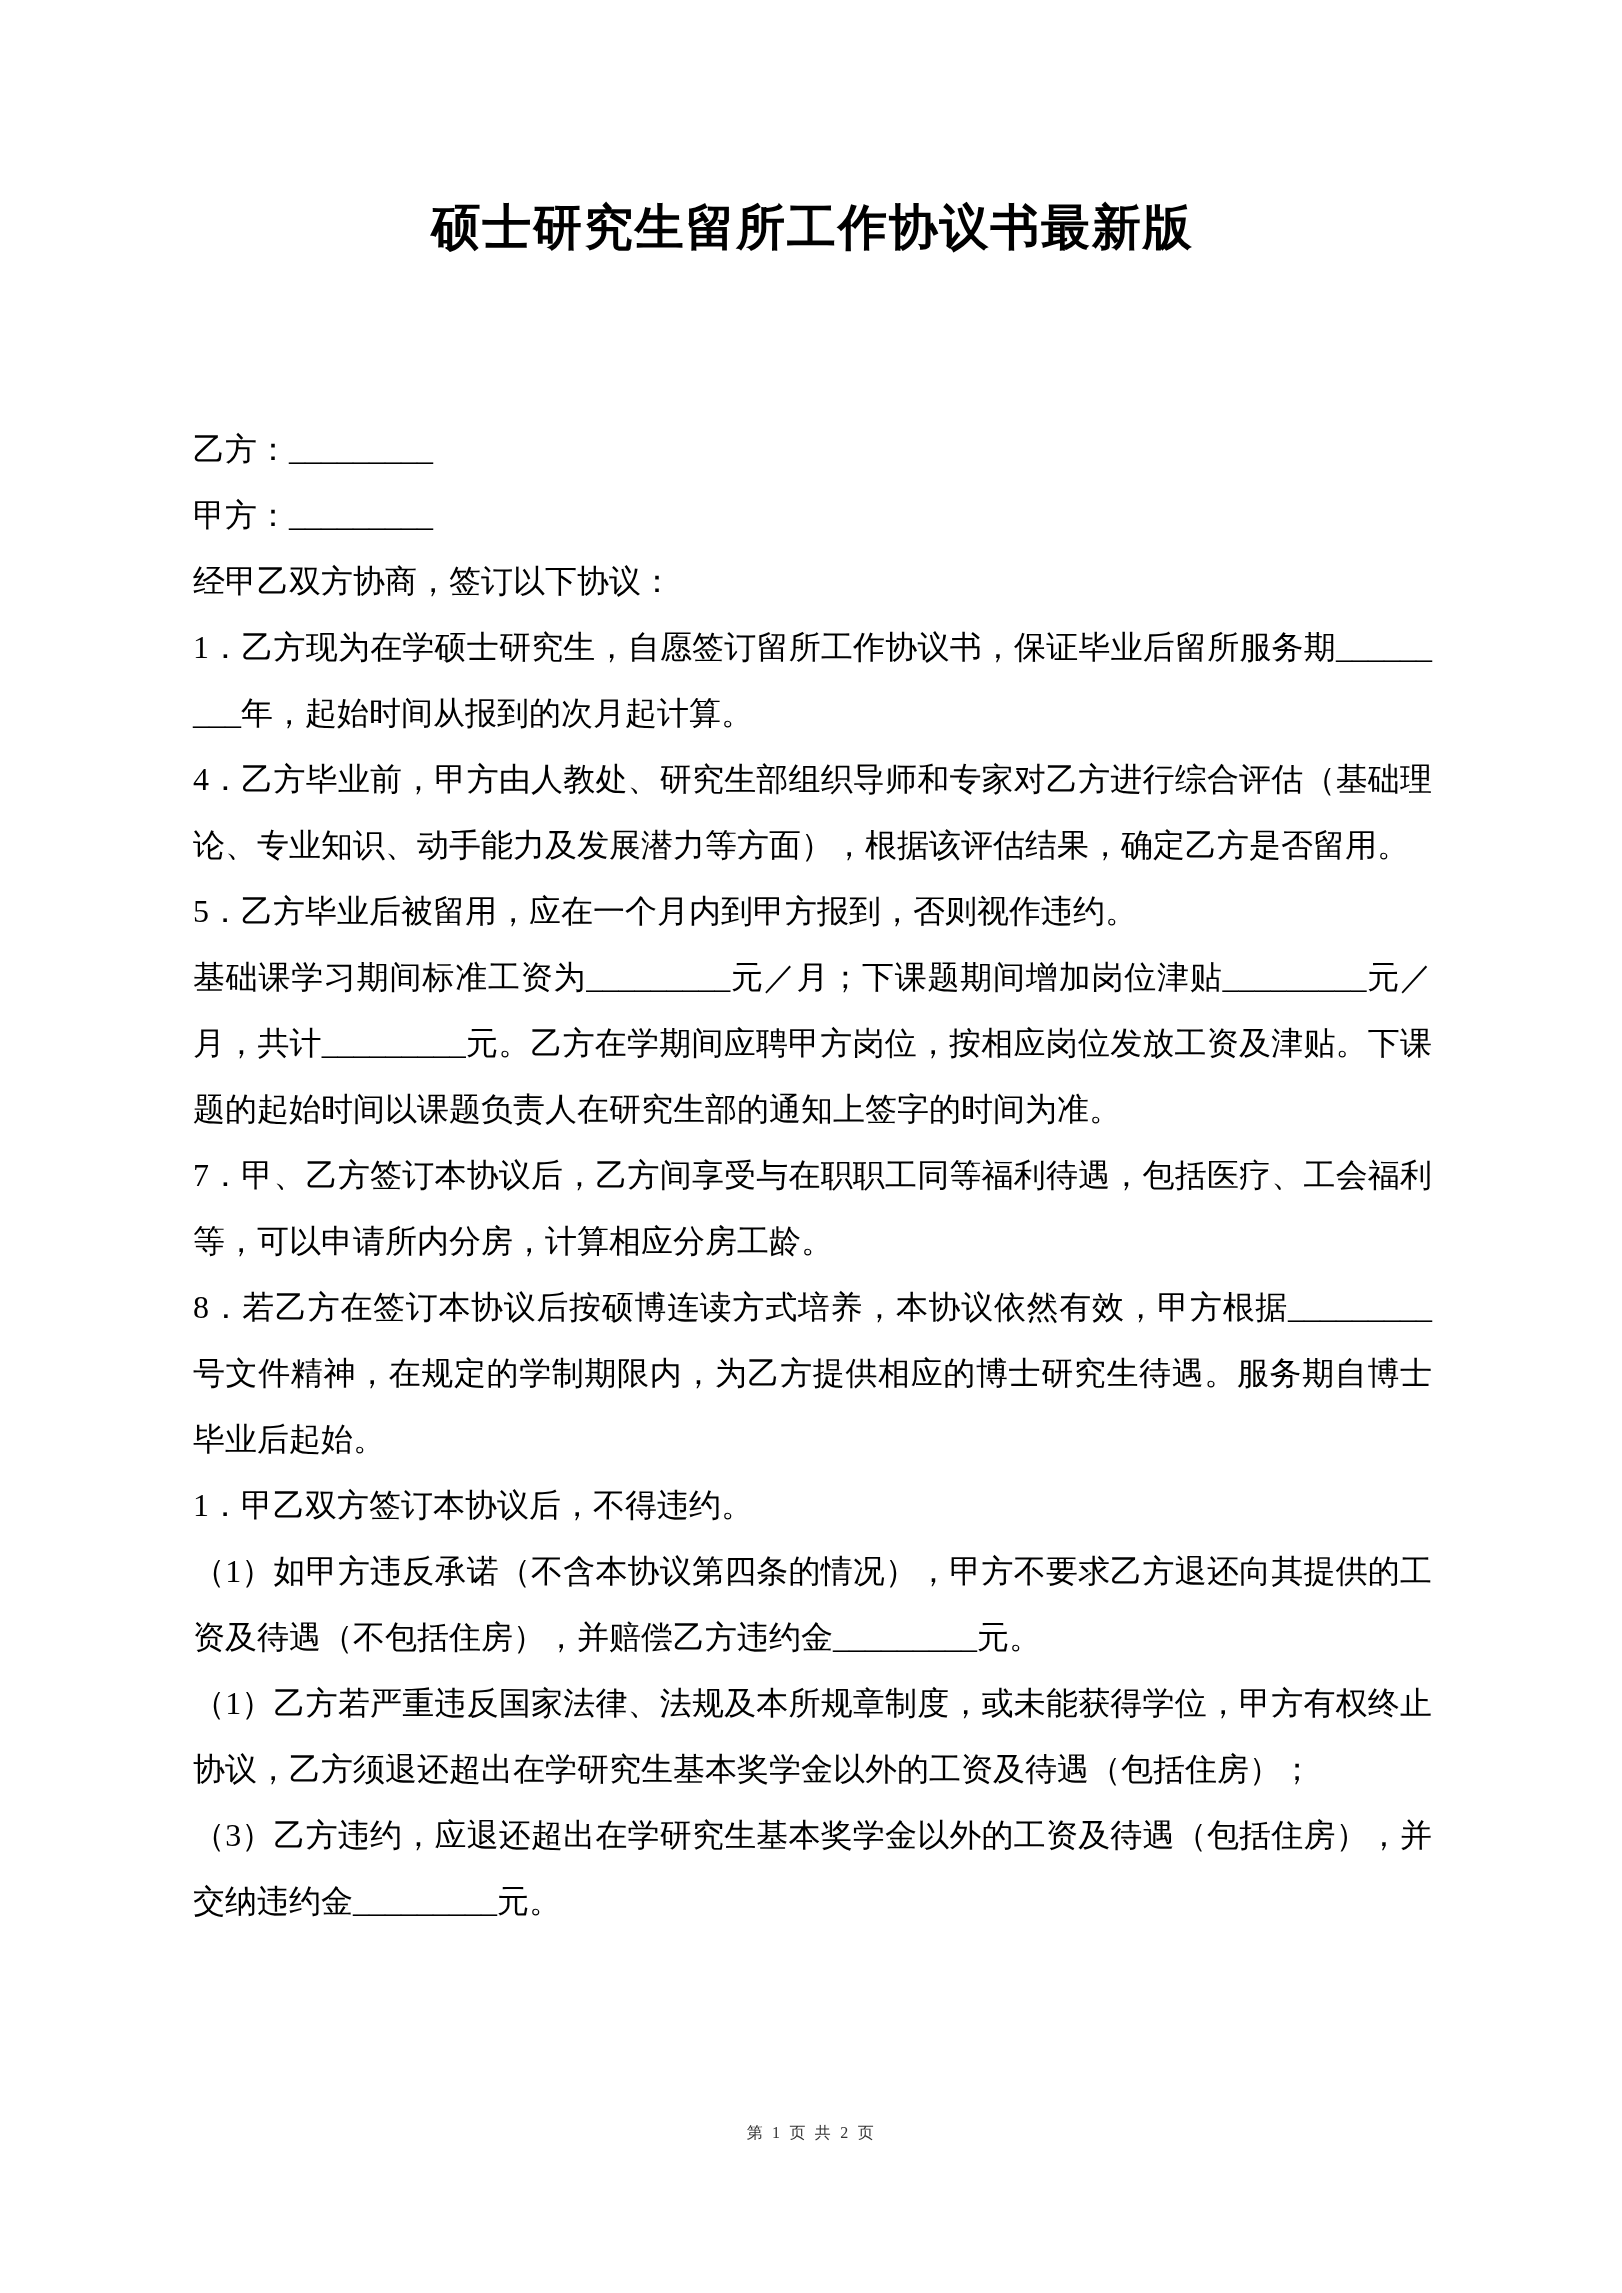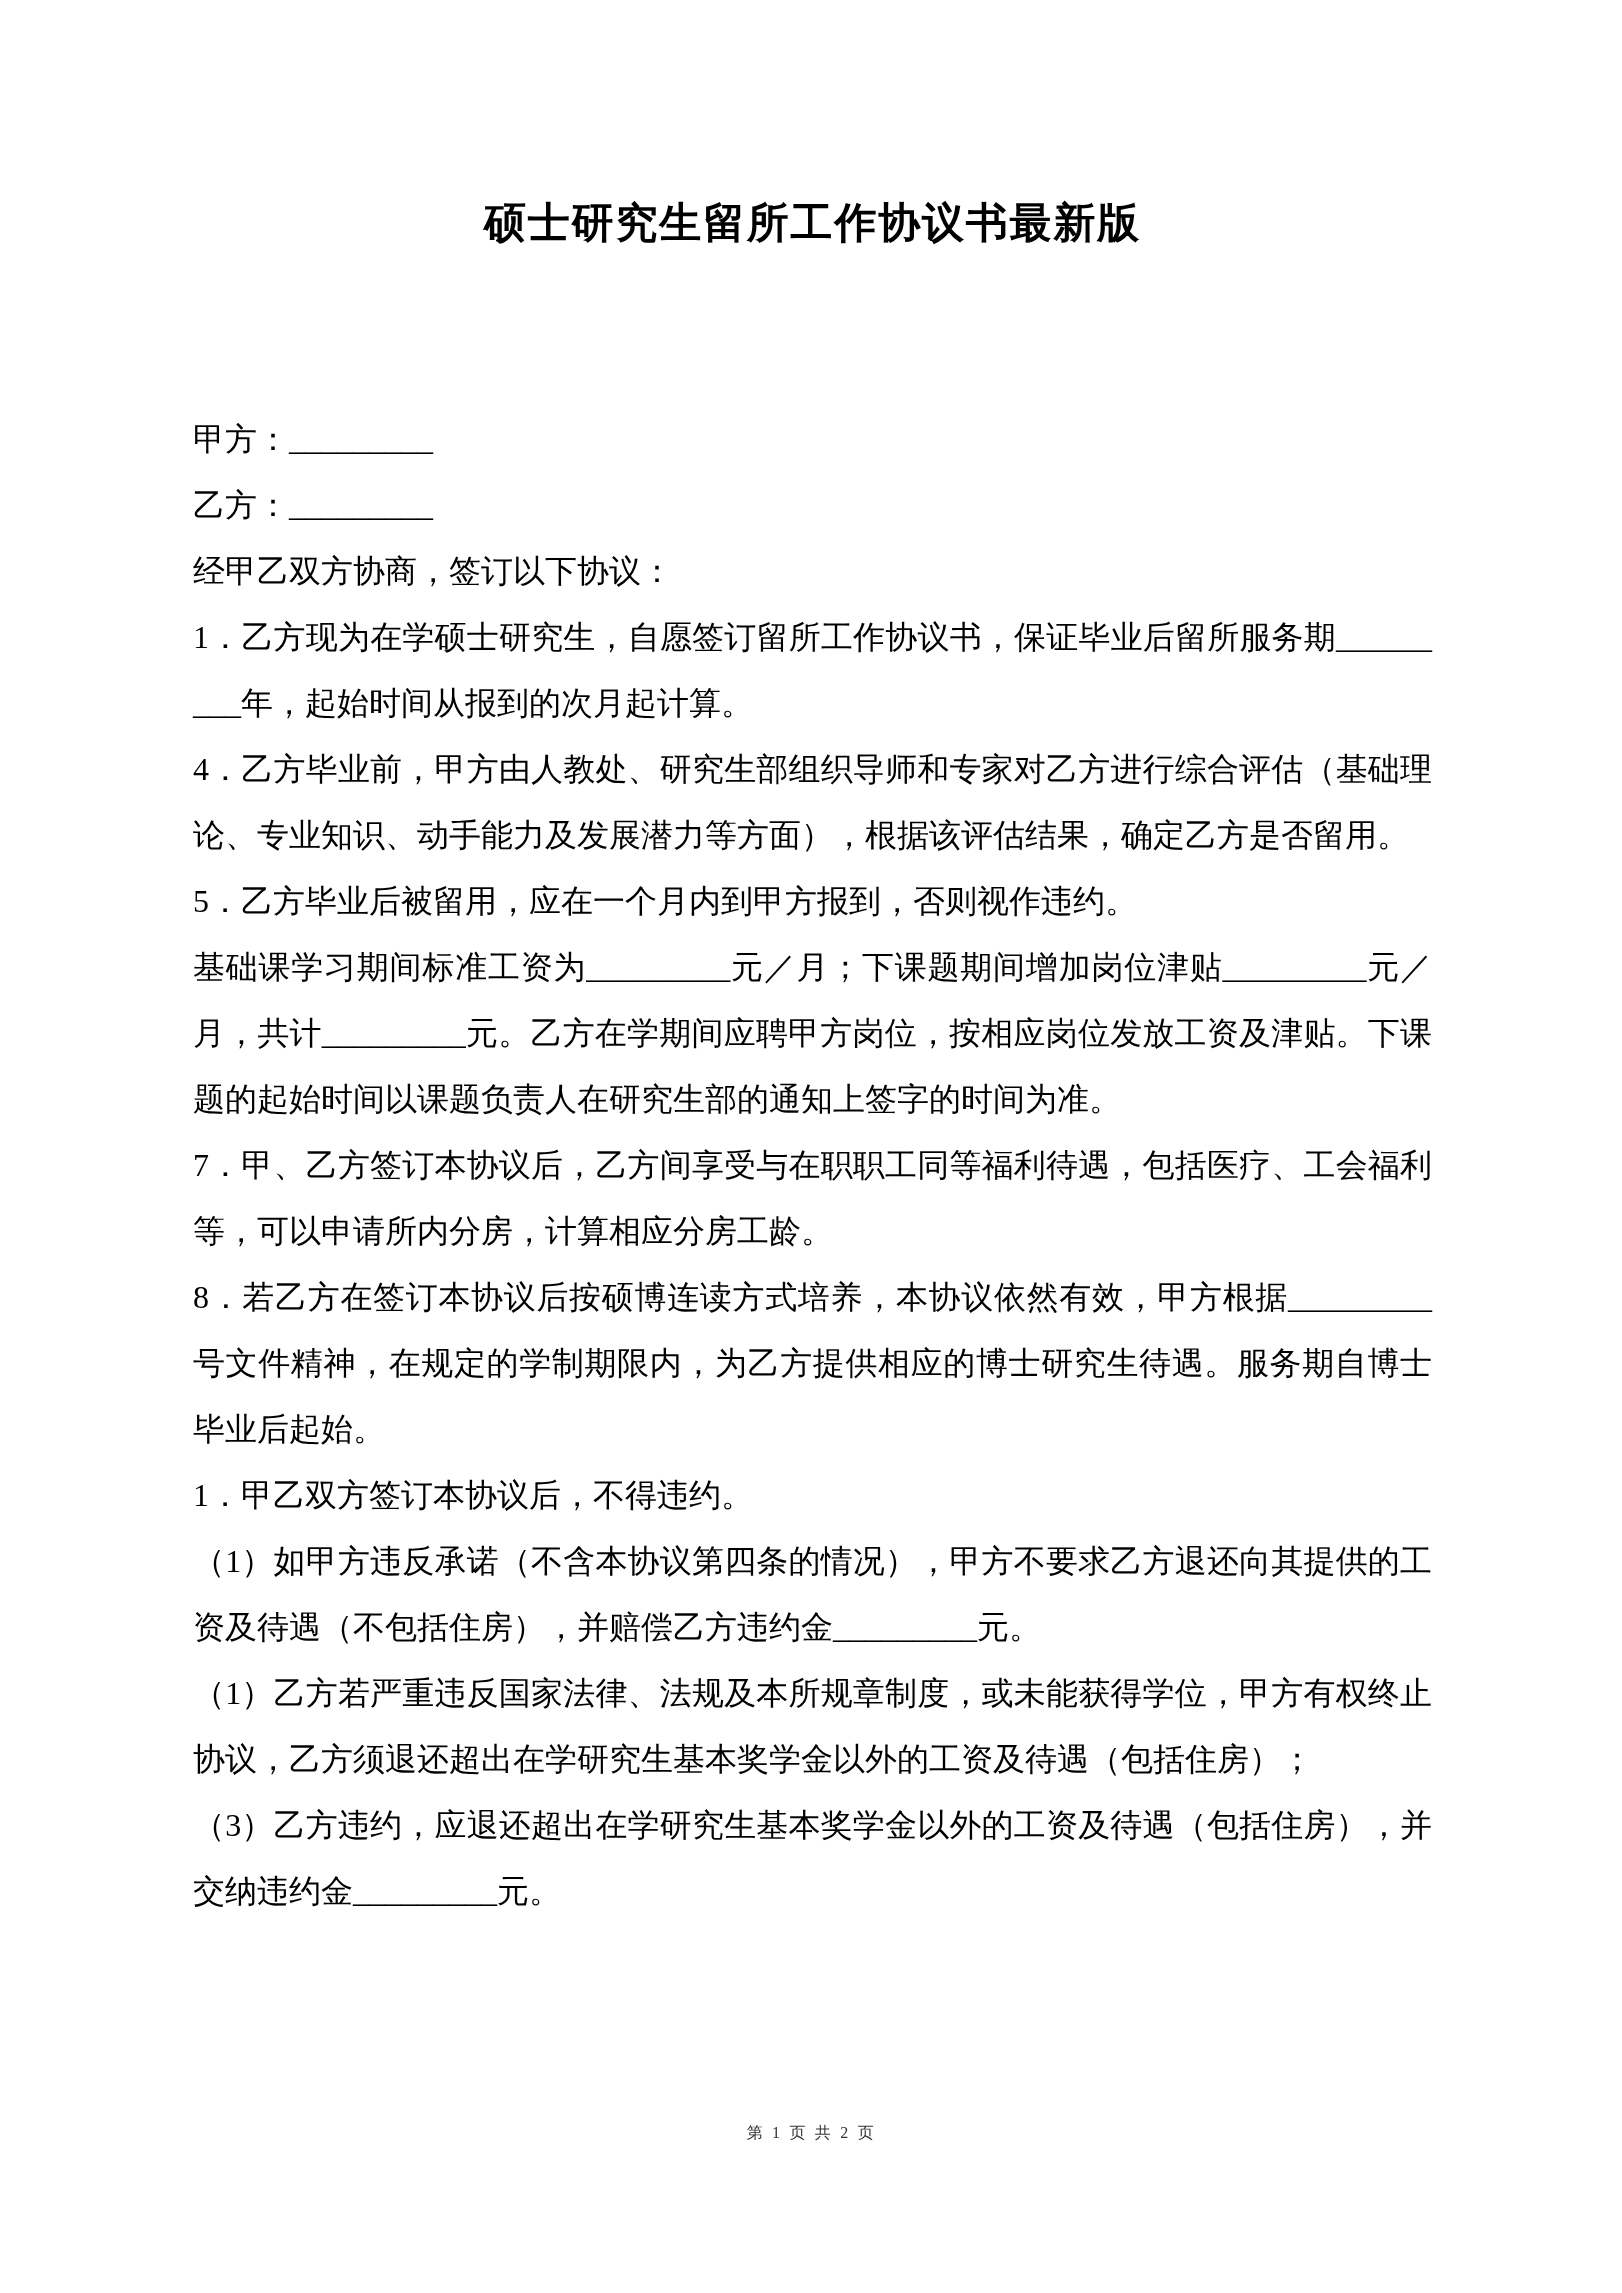--- a/index.html
+++ b/index.html
@@ -14,21 +14,21 @@
     box-sizing: border-box;
     background: #ffffff;
     padding: 195px 191px 0 193px;
     font-family: "Liberation Serif", "DejaVu Serif", serif;
     color: #000000;
     overflow: hidden;
   }
   .doc-title {
     margin: 0 0 155px 0;
     text-align: center;
-    font-size: 42px;
+    font-size: 49px;
     font-weight: bold;
     letter-spacing: 1.8px;
     color: #000000;
   }
   .doc-body p {
     margin: 0;
     font-size: 32px;
     line-height: 66px;
     text-align: justify;
     text-justify: inter-ideograph;
@@ -47,22 +47,22 @@
   }
 </style>
 </head>
 <body>
 
 <div class="page">
 
   <h1 class="doc-title">硕士研究生留所工作协议书最新版</h1>
 
   <div class="doc-body">
+    <p>乙方：_________</p>
     <p>甲方：_________</p>
-    <p>乙方：_________</p>
     <p>经甲乙双方协商，签订以下协议：</p>
     <p>1．乙方现为在学硕士研究生，自愿签订留所工作协议书，保证毕业后留所服务期_________年，起始时间从报到的次月起计算。</p>
     <p>4．乙方毕业前，甲方由人教处、研究生部组织导师和专家对乙方进行综合评估（基础理论、专业知识、动手能力及发展潜力等方面），根据该评估结果，确定乙方是否留用。</p>
     <p>5．乙方毕业后被留用，应在一个月内到甲方报到，否则视作违约。</p>
     <p>基础课学习期间标准工资为_________元／月；下课题期间增加岗位津贴_________元／月，共计_________元。乙方在学期间应聘甲方岗位，按相应岗位发放工资及津贴。下课题的起始时间以课题负责人在研究生部的通知上签字的时间为准。</p>
     <p>7．甲、乙方签订本协议后，乙方间享受与在职职工同等福利待遇，包括医疗、工会福利等，可以申请所内分房，计算相应分房工龄。</p>
     <p>8．若乙方在签订本协议后按硕博连读方式培养，本协议依然有效，甲方根据_________号文件精神，在规定的学制期限内，为乙方提供相应的博士研究生待遇。服务期自博士毕业后起始。</p>
     <p>1．甲乙双方签订本协议后，不得违约。</p>
     <p>（1）如甲方违反承诺（不含本协议第四条的情况），甲方不要求乙方退还向其提供的工资及待遇（不包括住房），并赔偿乙方违约金_________元。</p>
     <p>（1）乙方若严重违反国家法律、法规及本所规章制度，或未能获得学位，甲方有权终止协议，乙方须退还超出在学研究生基本奖学金以外的工资及待遇（包括住房）；</p>

